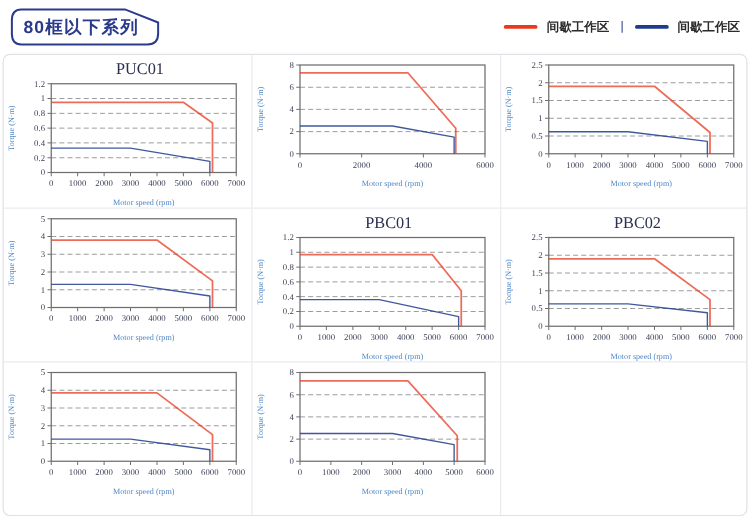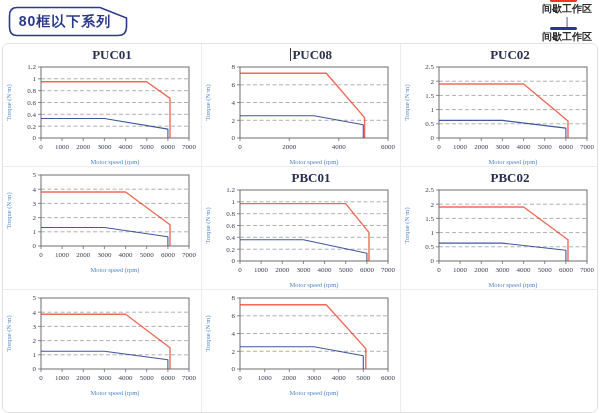--- a/index.html
+++ b/index.html
@@ -11,37 +11,37 @@
   .header {
     height:43px; display:flex; align-items:center; justify-content:space-between;
     padding:0 8px 0 8px;
   }
   .badge { position:relative; width:120px; height:31px; }
   .badge svg { position:absolute; left:0; top:0; }
   .badge-text {
     position:absolute; inset:0; display:flex; align-items:center; justify-content:center;
     padding-right:6px; font-size:14px; font-weight:bold; color:#2a3a8a; letter-spacing:1px;
   }
-  .legend { display:flex; align-items:center; font-size:10px; font-weight:bold; color:#2b2b2b;flex-direction:column; }
+  .legend { display:flex; align-items:center; font-size:10px; font-weight:bold; color:#2b2b2b; }
   .legend-line { display:inline-block; width:27px; height:3px; border-radius:2px; margin-right:7px; }
   .legend-sep { color:#2a3a8a; margin:0 9px; font-weight:normal; }
   
   .grid {
     margin:0 2px; border:1px solid #e2e2e6; border-radius:6px; overflow:hidden;
     display:grid; grid-template-columns:1fr 1fr 1fr; grid-template-rows:123px 123px 122px;
     background:#ffffff;
   }
   .cell { border-right:1px solid #ececf0; border-bottom:1px solid #ececf0; padding-top:3px; }
   .cell:nth-child(3n) { border-right:none; }
   .cell:nth-child(n+7) { border-bottom:none; }
   .chart-title-row {
     height:15px; display:flex; align-items:center; justify-content:center; padding-left:20px;
   }
   .chart-title {
-    font-family:"Liberation Serif","DejaVu Serif",serif; font-weight:bold;
+    font-family:"Liberation Serif","DejaVu Serif",serif; font-weight:normal;
     font-size:13px; color:#2a3050;
   }
   .caret { display:inline-block; width:1.5px; height:13px; background:#3a3a3a; margin-right:1px; }
   svg.plot { display:block; }
   
   .grid-line { stroke:#8f8f8f; stroke-width:0.7; stroke-dasharray:4 2.5; }
   .box { fill:none; stroke:#6f6f6f; stroke-width:1; }
   .tick { stroke:#6f6f6f; stroke-width:0.8; }
   .ylab, .xlab { font-family:"Liberation Serif","DejaVu Serif",serif; font-size:7px; fill:#3f4358; }
   .ylab { text-anchor:end; }
@@ -111,24 +111,20 @@
         <line class="tick" x1="186.0" y1="76" x2="186.0" y2="79"></line>
         <text class="xlab" x="186.0" y="87">7000</text>
         <text class="axis" x="112" y="102">Motor speed (rpm)</text>
         <text class="axis" transform="translate(8,40.5) rotate(-90)">Torque (N·m)</text>
         <polyline points="38.0,19.8 143.7,19.8 167.0,36.4 167.0,76.0" fill="none" stroke="#e8391f" stroke-opacity="0.75" stroke-width="1.4" stroke-linejoin="round"></polyline>
         <polyline points="38.0,56.5 101.4,56.5 164.9,67.1 164.9,76.0" fill="none" stroke="#1e3c8c" stroke-opacity="0.85" stroke-width="1.1" stroke-linejoin="round"></polyline>
       </svg>
   </div>
 
   <div class="cell">
-    <div class="chart-title-row">
-      <span class="caret"></span>
-      <span class="chart-title">PUC08</span>
-    </div>
     <svg class="plot" width="198" height="105" viewBox="0 0 198 105">
         <line class="grid-line" x1="38" y1="58.3" x2="186" y2="58.3"></line>
         <line class="grid-line" x1="38" y1="40.5" x2="186" y2="40.5"></line>
         <line class="grid-line" x1="38" y1="22.8" x2="186" y2="22.8"></line>
         <rect class="box" x="38" y="5" width="148" height="71"></rect>
         <line class="tick" x1="35" y1="76.0" x2="38" y2="76.0"></line>
         <text class="ylab" x="33" y="78.4">0</text>
         <line class="tick" x1="35" y1="58.3" x2="38" y2="58.3"></line>
         <text class="ylab" x="33" y="60.6">2</text>
         <line class="tick" x1="35" y1="40.5" x2="38" y2="40.5"></line>
@@ -146,23 +142,20 @@
         <line class="tick" x1="186.0" y1="76" x2="186.0" y2="79"></line>
         <text class="xlab" x="186.0" y="87">6000</text>
         <text class="axis" x="112" y="102">Motor speed (rpm)</text>
         <text class="axis" transform="translate(8,40.5) rotate(-90)">Torque (N·m)</text>
         <polyline points="38.0,11.2 124.3,11.2 162.6,55.6 162.6,76.0" fill="none" stroke="#e8391f" stroke-opacity="0.75" stroke-width="1.4" stroke-linejoin="round"></polyline>
         <polyline points="38.0,53.8 112.0,53.8 161.3,62.7 161.3,76.0" fill="none" stroke="#1e3c8c" stroke-opacity="0.85" stroke-width="1.1" stroke-linejoin="round"></polyline>
       </svg>
   </div>
 
   <div class="cell">
-    <div class="chart-title-row">
-        <span class="chart-title">PUC02</span>
-      </div>
     <svg class="plot" width="198" height="105" viewBox="0 0 198 105">
         <line class="grid-line" x1="38" y1="61.8" x2="186" y2="61.8"></line>
         <line class="grid-line" x1="38" y1="47.6" x2="186" y2="47.6"></line>
         <line class="grid-line" x1="38" y1="33.4" x2="186" y2="33.4"></line>
         <line class="grid-line" x1="38" y1="19.2" x2="186" y2="19.2"></line>
         <rect class="box" x="38" y="5" width="148" height="71"></rect>
         <line class="tick" x1="35" y1="76.0" x2="38" y2="76.0"></line>
         <text class="ylab" x="33" y="78.4">0</text>
         <line class="tick" x1="35" y1="61.8" x2="38" y2="61.8"></line>
         <text class="ylab" x="33" y="64.2">0.5</text>

